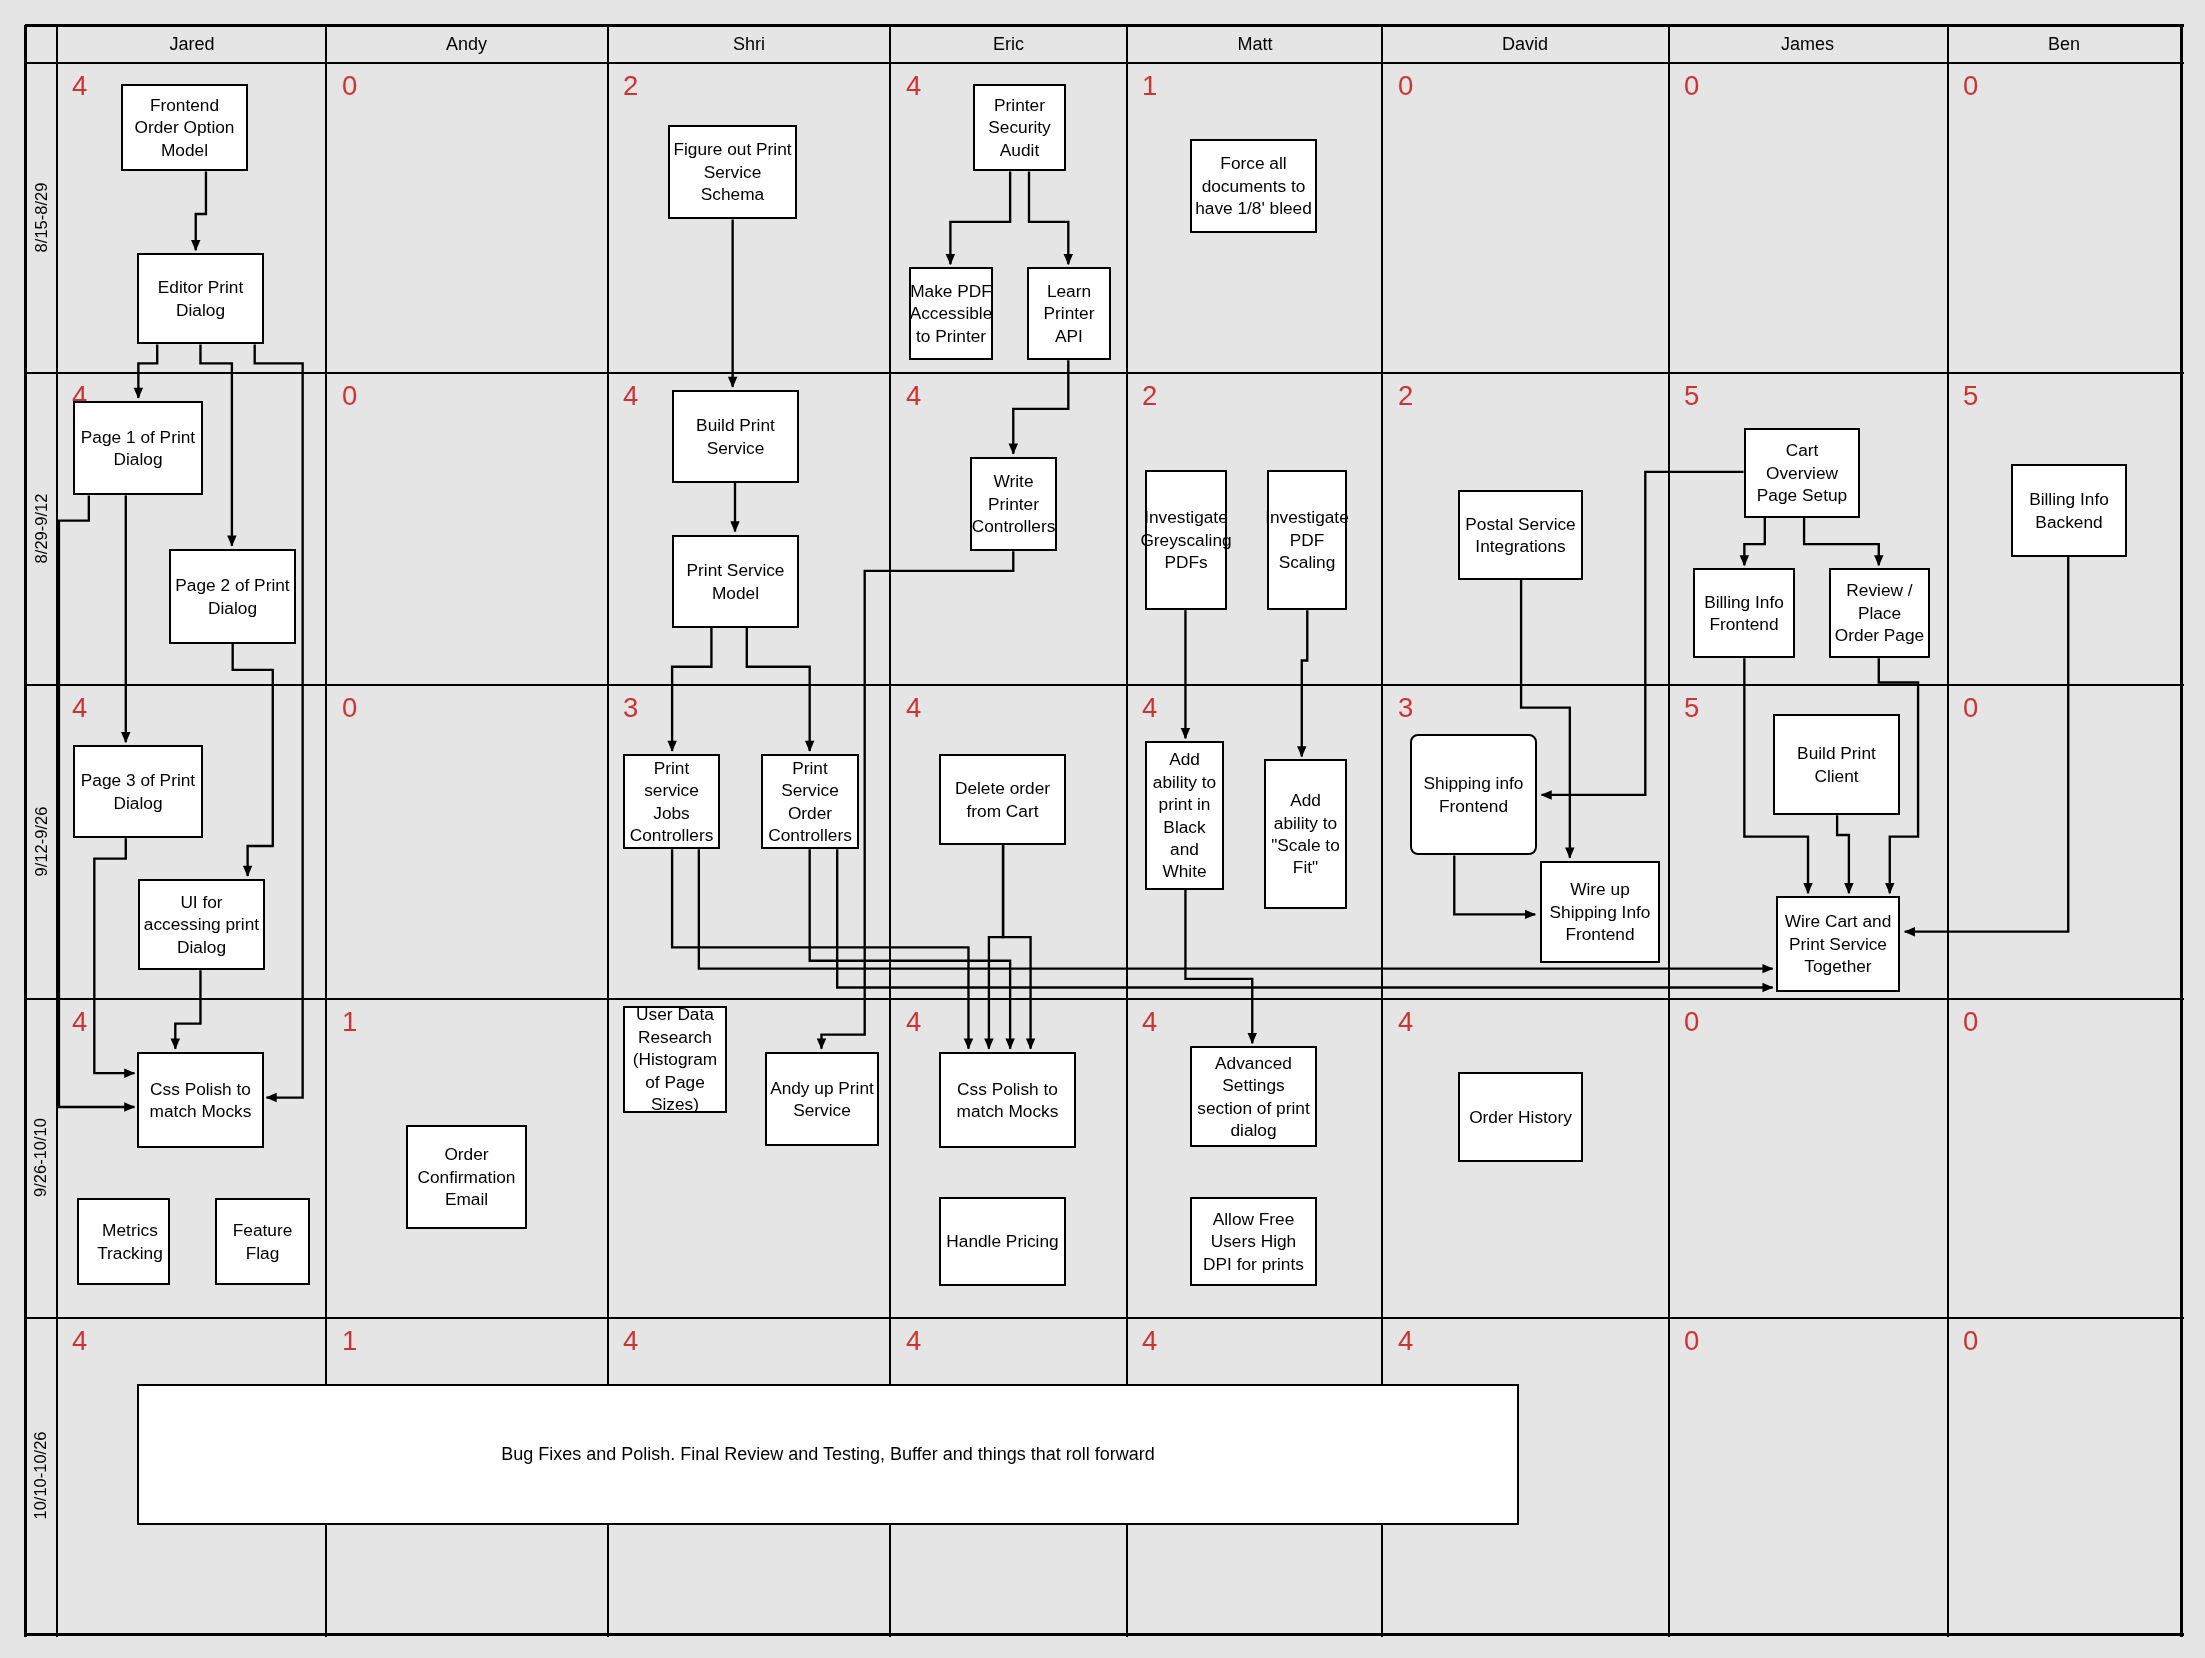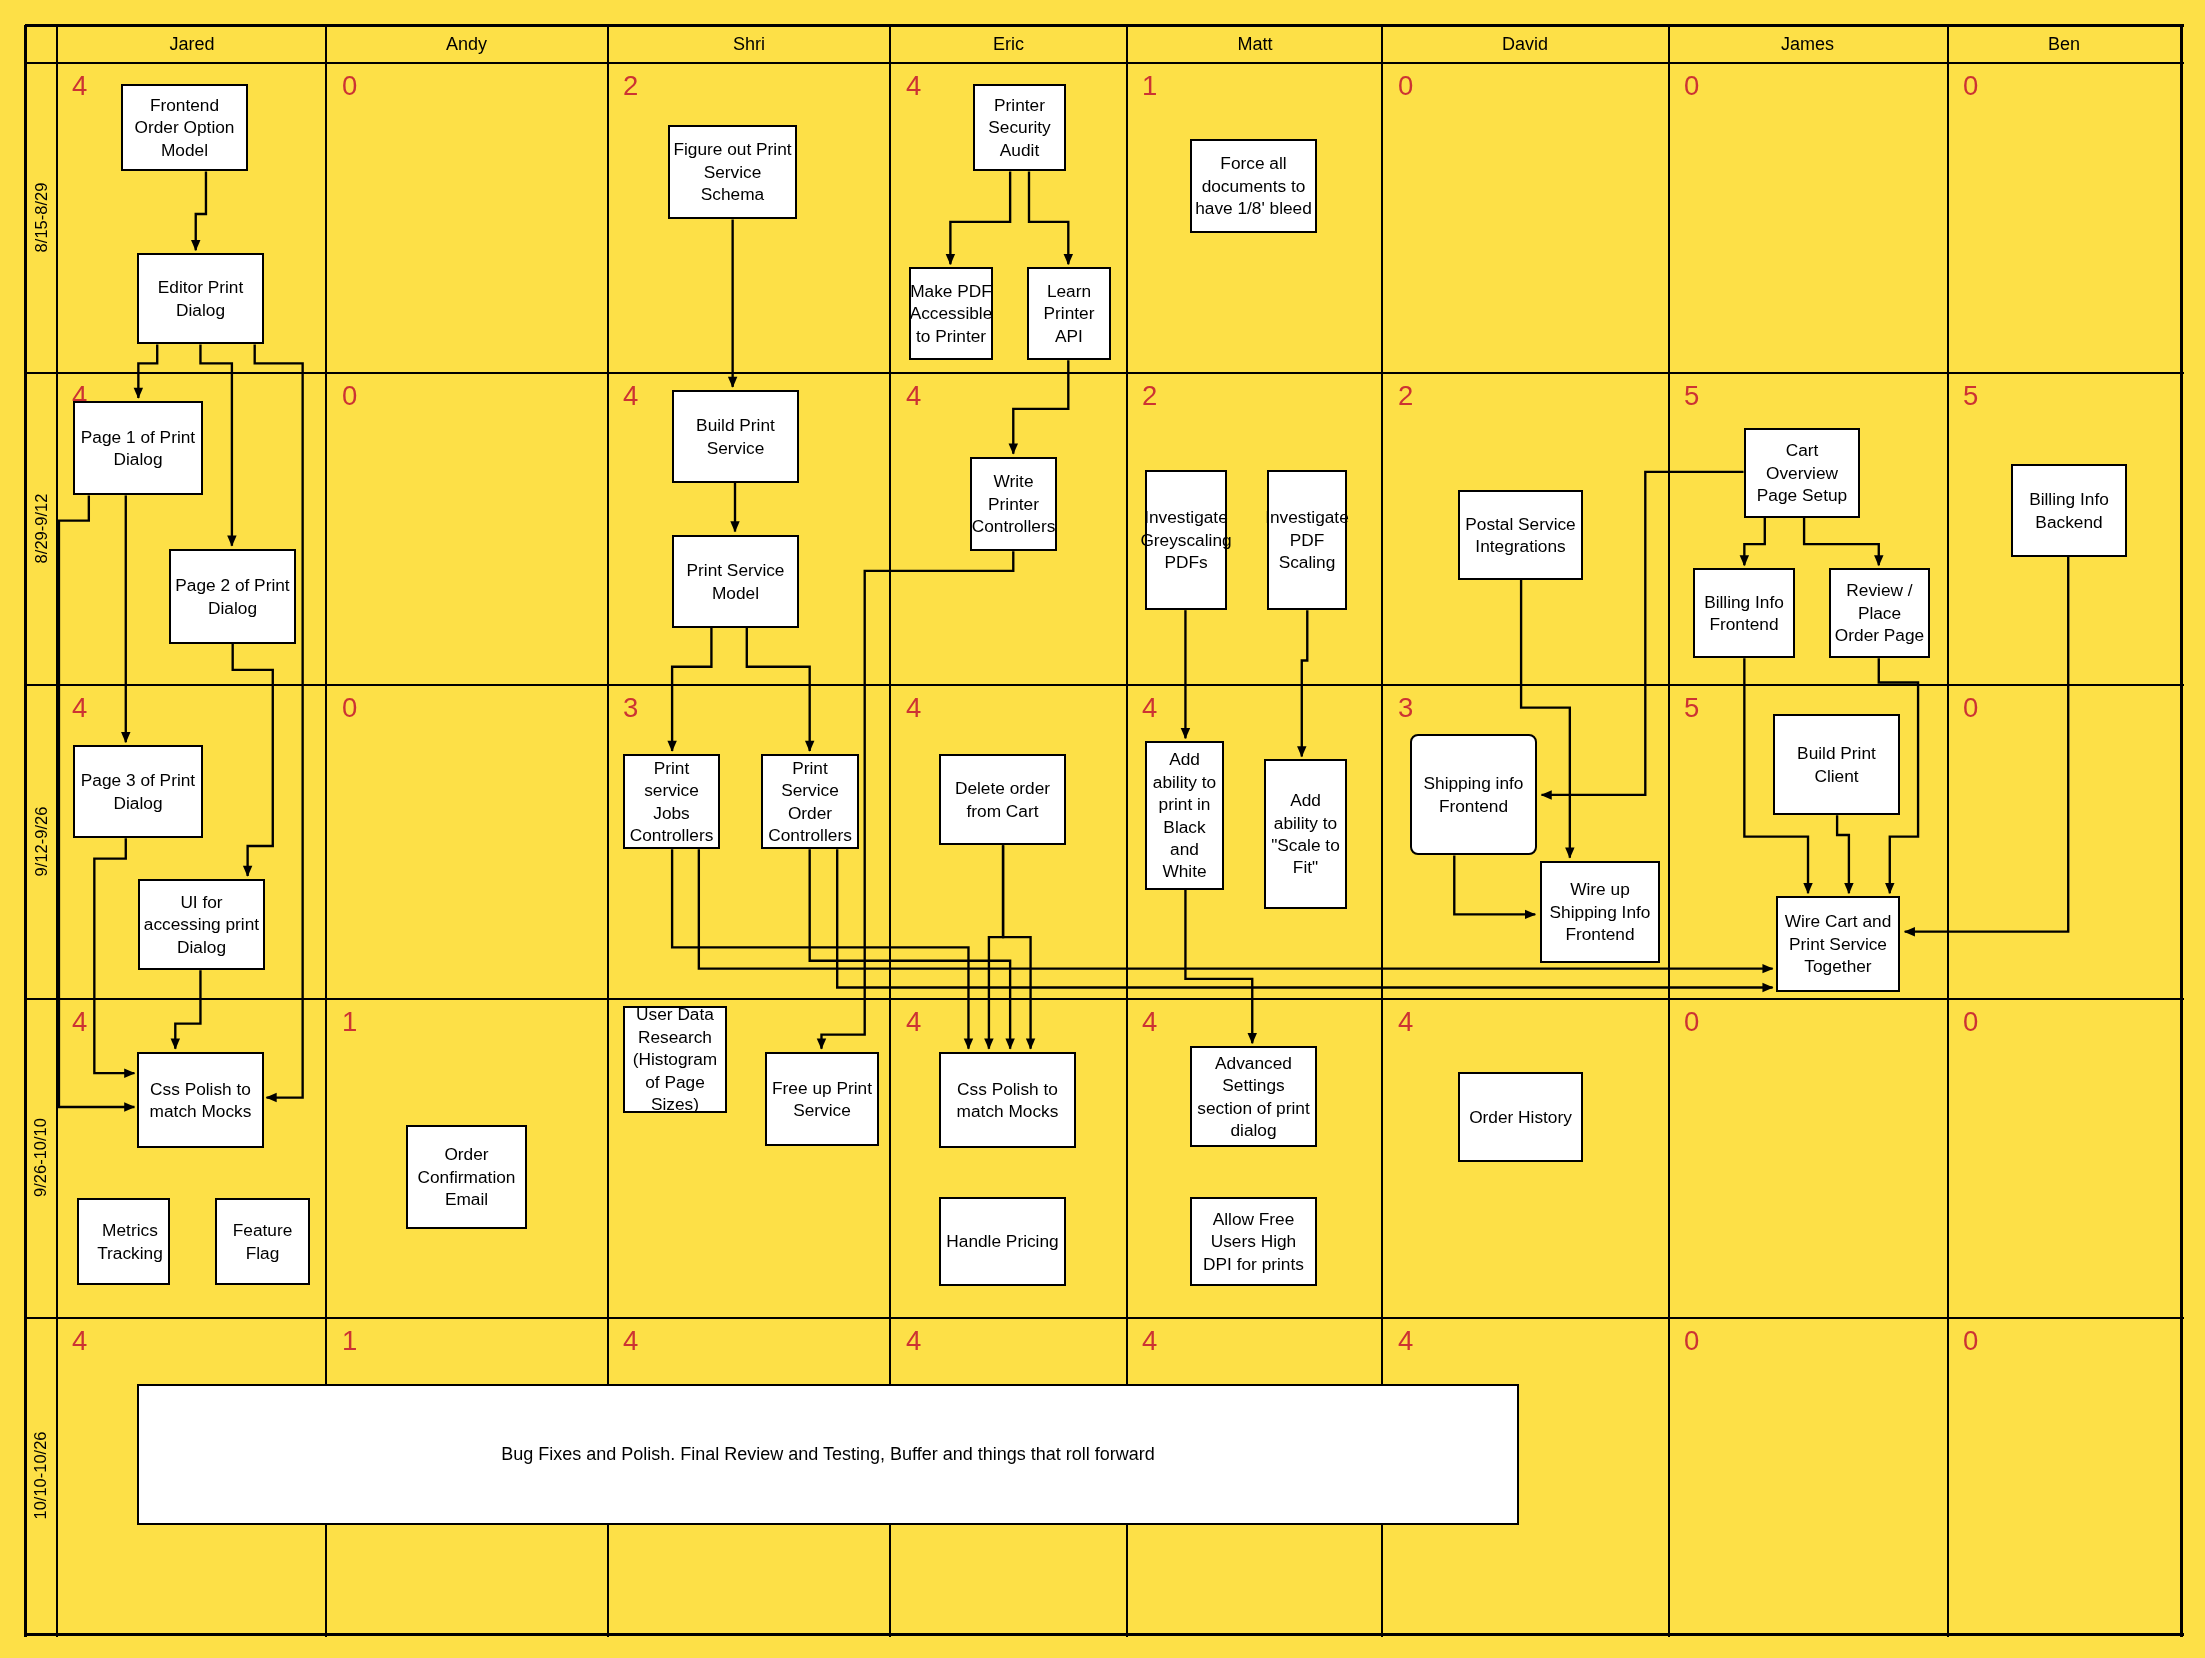--- a/index.html
+++ b/index.html
@@ -1,17 +1,17 @@
 <!DOCTYPE html>
 <html style="font-size:12.6px"><head>
 <meta charset="utf-8">
 <style>
   html,body{margin:0;padding:0;background:#ffffff;}
   body{font-family:"Liberation Sans", sans-serif; color:#000;}
-  #board{position:relative;width:2205px;height:1659px;background:#fde047;overflow:hidden;}
+  #board{position:relative;width:2205px;height:1659px;background:#e5e5e5;overflow:hidden;}
   .vline,.hline{position:absolute;background:#000;z-index:1;}
   .vline{width:2.4px;}
   .hline{height:2.4px;}
   .vline.outer,.hline.outer{z-index:1;}
   .colhead{position:absolute;z-index:2;display:flex;align-items:center;justify-content:center;
            font-size:18px;}
   .rowlabel{position:absolute;z-index:2;display:flex;align-items:center;justify-content:center;
             font-size:16.5px;white-space:nowrap;transform:rotate(-90deg);transform-origin:center;}
   .count{position:absolute;z-index:2;font-size:27.5px;line-height:1;}
   .task{position:absolute;z-index:3;background:#fff;border:2.4px solid #000;box-sizing:border-box;
@@ -165,21 +165,21 @@
     <div class="task" style="left: 1264px; top: 759px; width: 83px; height: 150px;">Add ability to "Scale to Fit"</div>
     <div class="task" style="left: 1410px; top: 734px; width: 127px; height: 121px; border-radius: 8px;">Shipping info Frontend</div>
     <div class="task" style="left: 1540px; top: 861px; width: 120px; height: 102px;">Wire up Shipping Info Frontend</div>
     <div class="task" style="left: 1773px; top: 714px; width: 127px; height: 101px;">Build Print Client</div>
     <div class="task" style="left: 1776px; top: 896px; width: 124px; height: 96px;">Wire Cart and Print Service Together</div>
     <div class="task" style="left: 137px; top: 1052px; width: 127px; height: 96px;">Css Polish to match Mocks</div>
     <div class="task" style="left: 77px; top: 1198px; width: 93px; height: 87px; padding-left: 16px;">Metrics Tracking</div>
     <div class="task" style="left: 215px; top: 1198px; width: 95px; height: 87px;">Feature Flag</div>
     <div class="task" style="left: 406px; top: 1125px; width: 121px; height: 104px;">Order Confirmation Email</div>
     <div class="task" style="left: 623px; top: 1006px; width: 104px; height: 107px;">User Data Research (Histogram of Page Sizes)</div>
-    <div class="task" style="left: 765px; top: 1052px; width: 114px; height: 94px;">Free up Print Service</div>
+    <div class="task" style="left: 765px; top: 1052px; width: 114px; height: 94px;">Andy up Print Service</div>
     <div class="task" style="left: 939px; top: 1052px; width: 137px; height: 96px;">Css Polish to match Mocks</div>
     <div class="task" style="left: 939px; top: 1197px; width: 127px; height: 89px;">Handle Pricing</div>
     <div class="task" style="left: 1190px; top: 1046px; width: 127px; height: 101px;">Advanced Settings section of print dialog</div>
     <div class="task" style="left: 1190px; top: 1197px; width: 127px; height: 89px;">Allow Free Users High DPI for prints</div>
     <div class="task" style="left: 1458px; top: 1072px; width: 125px; height: 90px;">Order History</div>
     <div class="task wide" style="left: 137px; top: 1384px; width: 1382px; height: 141px;">Bug Fixes and Polish. Final Review and Testing, Buffer and things that roll forward</div>
   </div>
 
 
 </body></html>

